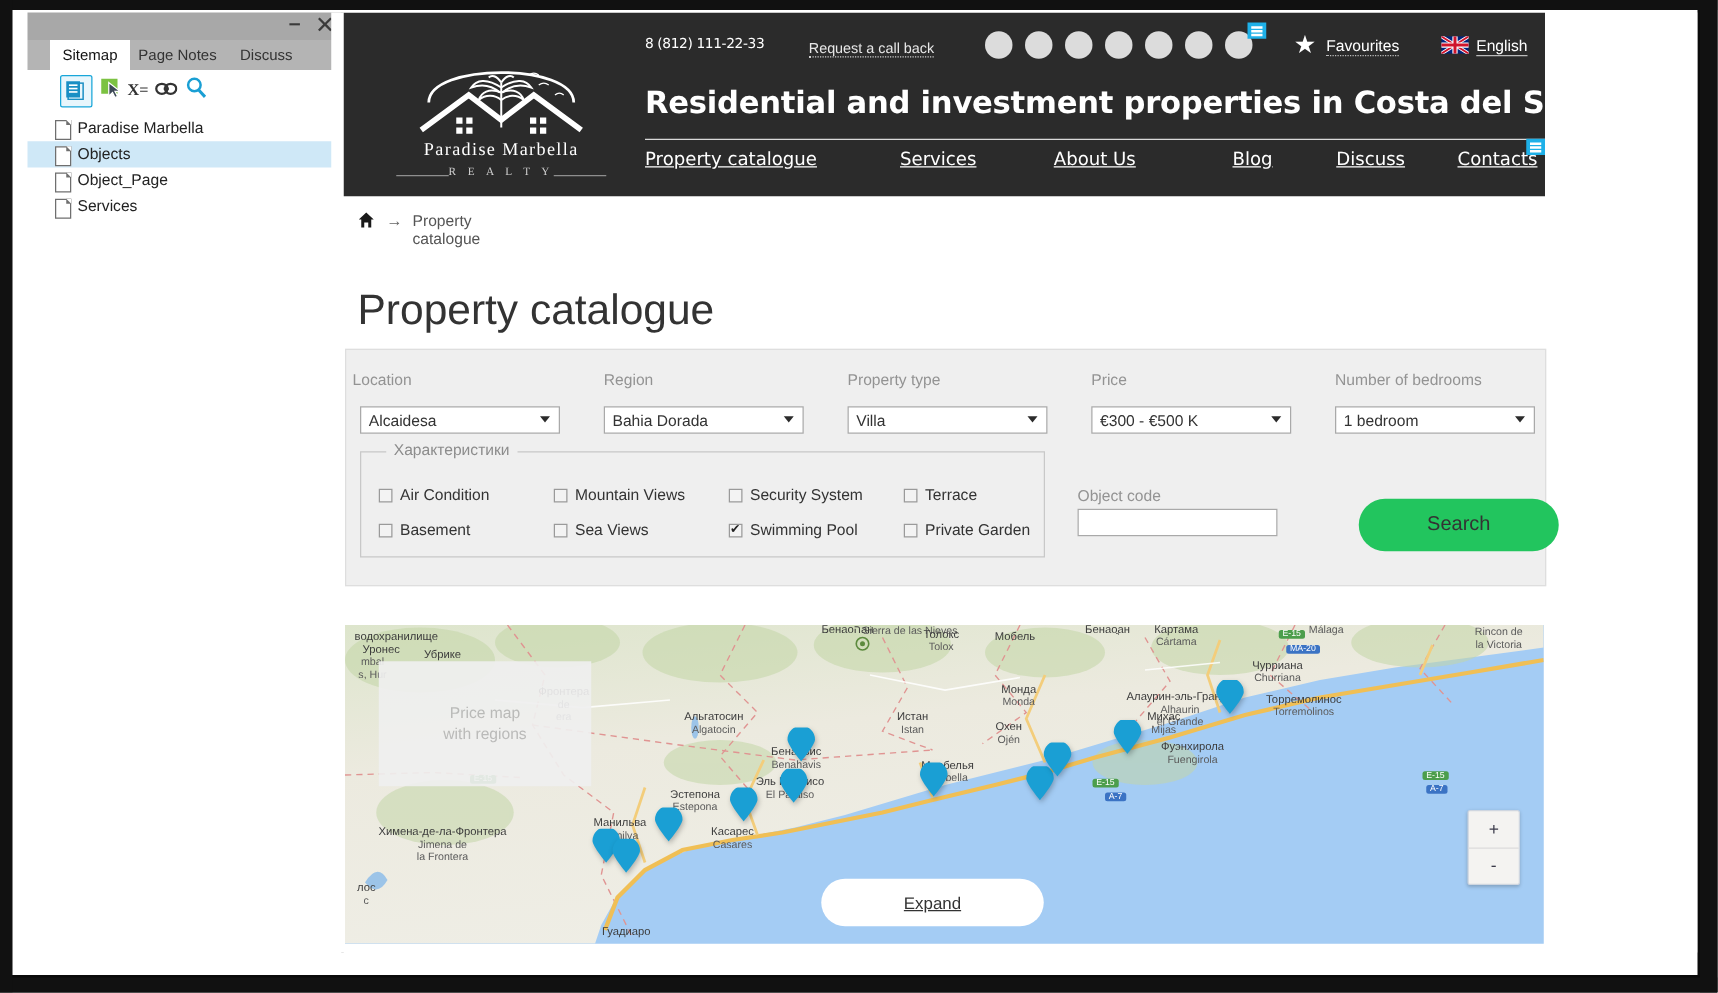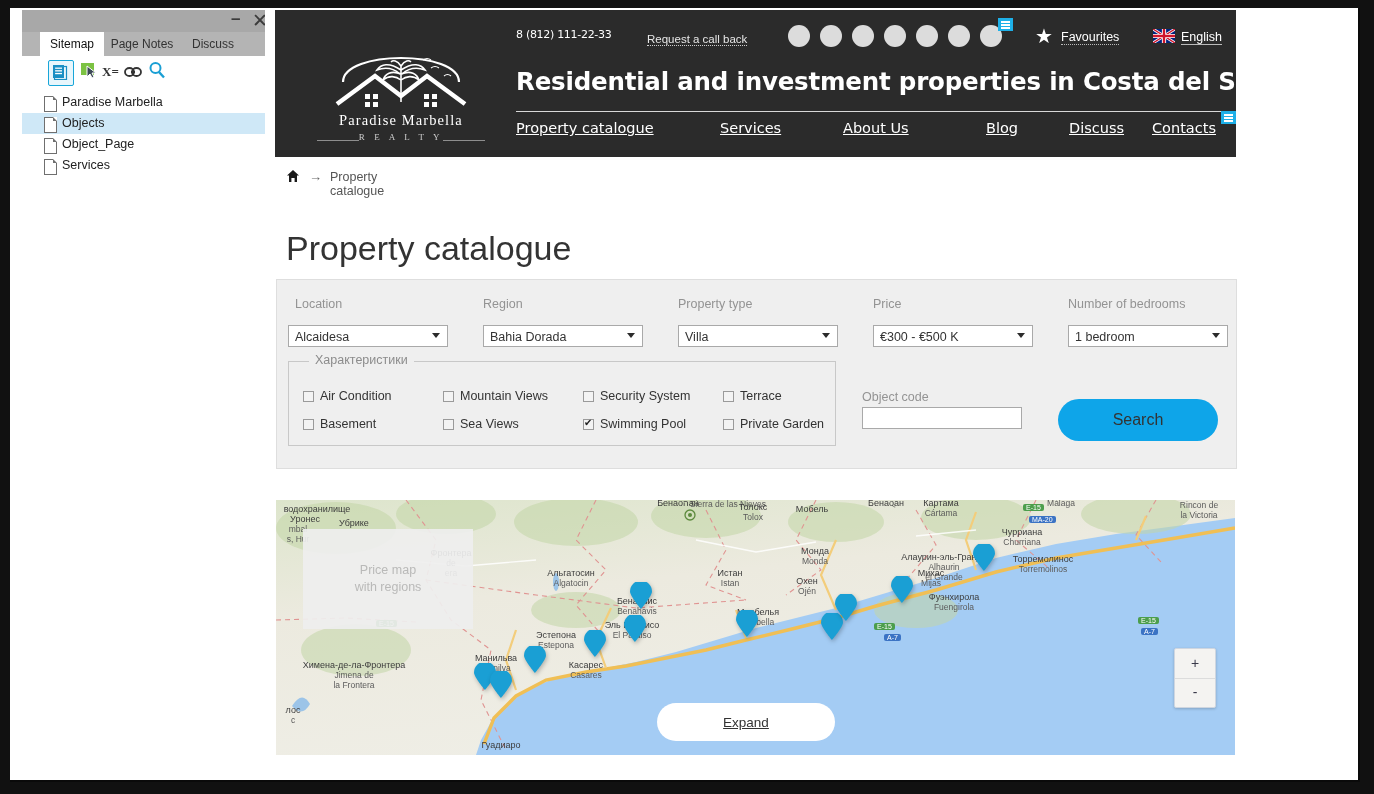--- a/index.html
+++ b/index.html
@@ -76,21 +76,21 @@
 
   #tagline{position:absolute;left:241px;top:57px;width:720px;font-size:24.5px;font-weight:bold;color:#ffffff;font-family:"DejaVu Sans",sans-serif;letter-spacing:-0.2px;white-space:nowrap;}
   #nav-rule{position:absolute;left:241px;top:101px;width:720px;height:1px;background:#d9d9d9;}
   #nav{position:absolute;left:241px;top:110px;width:720px;height:30px;}
   .nav-item{position:absolute;top:0;font-size:14.5px;color:#ffffff;text-decoration:underline;cursor:pointer;white-space:nowrap;font-family:"DejaVu Sans",sans-serif;}
   #nav-0{left:0;}
   #nav-1{left:204px;}
   #nav-2{left:327px;}
   #nav-3{left:470px;text-align:center;}
   #nav-4{left:553px;}
-  #nav-5{left:636px;}
+  #nav-5{left:650px;}
   #nav-badge{position:absolute;left:705px;top:-9px;width:15px;height:13px;background:#1eb0e8;cursor:pointer;}
   #nav-badge:before{content:"";position:absolute;left:3px;top:3px;width:9px;height:1.5px;background:#fff;box-shadow:0 3px 0 #fff,0 6px 0 #fff;}
 
   
   #breadcrumb{position:absolute;left:21px;top:159px;height:18px;font-size:12.5px;color:#555;}
   #bc-home{position:absolute;left:0;top:0;cursor:pointer;}
   #bc-arrow{position:absolute;left:23px;top:0;color:#666;font-size:13px;}
   #bc-current{position:absolute;left:44px;top:1px;color:#555;}
   #page-title{position:absolute;left:21px;top:196px;font-size:34px;color:#333;font-weight:normal;font-family:"Liberation Sans",sans-serif;}
 
@@ -100,21 +100,21 @@
   .f-select{position:absolute;height:22px;background:#ffffff;border:1px solid #a9a9a9;font-size:12.5px;color:#333;padding:0 0 0 6px;line-height:22px;box-sizing:border-box;cursor:pointer;}
   .f-caret{position:absolute;right:7px;top:7px;width:0;height:0;border-left:4px solid transparent;border-right:4px solid transparent;border-top:5px solid #2b2b2b;}
   #fieldset{position:absolute;left:11px;top:81px;width:546px;height:83px;border:1px solid #c8c8c8;}
   #fieldset-legend{position:absolute;left:20px;top:-9px;background:#efefef;padding:0 6px;font-size:12.5px;color:#8c8c8c;}
   .cb{position:absolute;font-size:12.5px;color:#333;cursor:pointer;white-space:nowrap;}
   .cb .box{position:absolute;left:0;top:2px;width:11px;height:11px;border:1px solid #9a9a9a;background:#f3f3f3;box-sizing:border-box;}
   .cb .box.checked:after{content:"\2714";position:absolute;left:0px;top:-3px;font-size:10px;color:#222;}
   .cb .txt{position:absolute;left:17px;top:0;}
   #objcode-label{left:585px;top:110px;}
   #objcode{position:absolute;left:585px;top:127px;width:160px;height:22px;background:#ffffff;border:1px solid #a9a9a9;box-sizing:border-box;font-size:12.5px;padding:0 5px;font-family:"Liberation Sans",sans-serif;color:#333;}
-  #search-btn{position:absolute;left:781px;top:119px;width:160px;height:42px;background:#0ea5e9;border:none;border-radius:21px;font-size:16px;color:#333;cursor:pointer;font-family:"Liberation Sans",sans-serif;}
+  #search-btn{position:absolute;left:810px;top:119px;width:160px;height:42px;background:#22c55e;border:none;border-radius:21px;font-size:16px;color:#333;cursor:pointer;font-family:"Liberation Sans",sans-serif;}
 
   
   #map{position:absolute;left:11px;top:490px;width:959px;height:255px;overflow:hidden;background:#a4ccf4;}
   #sea{position:absolute;left:0;top:0;width:959px;height:255px;}
   .mapname{position:absolute;font-size:8.5px;color:#5b5b5b;white-space:nowrap;text-align:center;line-height:10px;}
   .mapname .ru{color:#3c3c3c;font-size:9px;}
   .shield{position:absolute;font-size:7px;color:#fff;padding:0px 3px;border-radius:2px;}
   .shield.green{background:#4c9e4c;}
   .shield.blue{background:#3b73c4;}
   .pin{position:absolute;width:28px;height:28px;cursor:pointer;}
@@ -279,21 +279,21 @@
               <path d="M7 1 L13 6.5 L11 6.5 L11 13 L8.6 13 L8.6 9 L5.4 9 L5.4 13 L3 13 L3 6.5 L1 6.5 Z" fill="#1a1a1a"></path>
             </svg>
         </div>
         <div id="bc-arrow">→</div>
         <div id="bc-current">Property catalogue</div>
       </div>
 
       <h1 id="page-title">Property catalogue</h1>
 
       <div id="filters">
-        <div class="f-label" style="left:18px;top:17px">Location</div>
+        <div class="f-label" style="left:5px;top:17px">Location</div>
         <div class="f-select" style="left:11px;top:45px;width:160px"><span>Alcaidesa</span><i class="f-caret"></i></div>
 
         <div class="f-label" style="left:206px;top:17px">Region</div>
         <div class="f-select" style="left:206px;top:45px;width:160px"><span>Bahia Dorada</span><i class="f-caret"></i></div>
 
         <div class="f-label" style="left:401px;top:17px">Property type</div>
         <div class="f-select" style="left:401px;top:45px;width:160px"><span>Villa</span><i class="f-caret"></i></div>
 
         <div class="f-label" style="left:596px;top:17px">Price</div>
         <div class="f-select" style="left:596px;top:45px;width:160px"><span>€300 - €500 K</span><i class="f-caret"></i></div>

